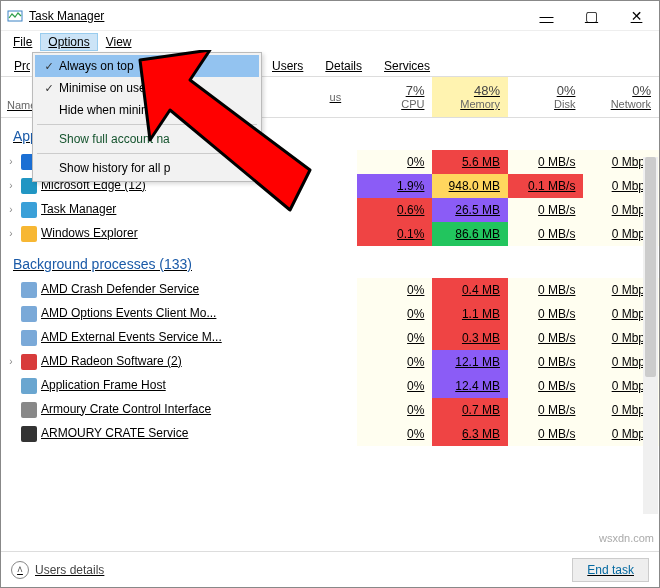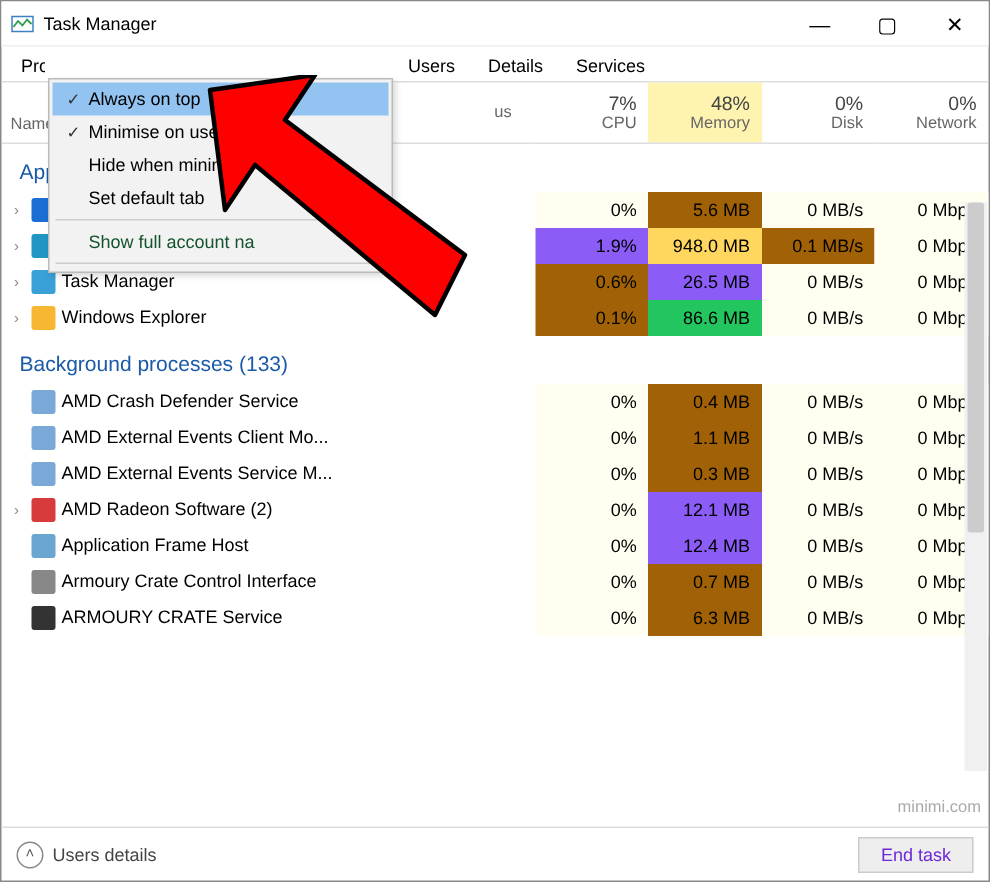--- a/index.html
+++ b/index.html
@@ -1,17 +1,17 @@
 <!DOCTYPE html>
 <html><head>
 <meta charset="utf-8">
 <style>
   * { box-sizing: border-box; }
   body { margin: 0; font-family: 'Segoe UI', Tahoma, sans-serif; font-size: 12px; color: #000; background: #fff; width: 660px; height: 588px; overflow: hidden; position: relative; }
-  .window { width: 660px; height: 588px; border: 1px solid #888; display: flex; flex-direction: column; background: #fff; }
+  .window { width: 660px; height: 588px; border: 1px solid #888; display: flex; flex-direction: column; background: #fff; text-decoration: underline; }
   .titlebar { height: 30px; display: flex; align-items: center; background: #fff; border-bottom: 1px solid #eee; }
   .titlebar .icon { width: 16px; height: 16px; margin: 0 6px; }
   .titlebar .title { flex: 1; font-size: 12px; }
   .win-btns { display: flex; }
   .win-btn { width: 45px; height: 30px; display: flex; align-items: center; justify-content: center; font-size: 14px; font-family: sans-serif; }
   .menubar { height: 22px; display: flex; align-items: center; padding: 0 4px; font-size: 12px; }
   .menu-item { padding: 2px 8px; }
   .menu-item.open { background: #cce4f7; border: 1px solid #99ccee; padding: 1px 7px; }
   .tabs-row { height: 24px; display: flex; align-items: flex-end; padding: 0 2px; border-bottom: 1px solid #ddd; position: relative; }
   .tab { padding: 3px 10px; font-size: 12px; border: 1px solid transparent; border-bottom: none; }
@@ -22,28 +22,28 @@
   .header-row td.name-col { text-align: left; vertical-align: bottom; padding-left: 6px; }
   .header-row .pct { color: #444; font-size: 13px; display: block; }
   .header-row.heated td.mem-col { background: #fff3b0; margin-left: 16px; }
   .group-row td { color: #1a5aa8; font-size: 14px; padding: 10px 6px 6px 12px; }
   .proc-row td { padding: 4px 8px; font-size: 12px; height: 24px; }
   .proc-row td.num { text-align: right; width: 70px; }
   .proc-row td.name-cell { padding-left: 4px; }
   .exp { display: inline-block; width: 12px; color: #888; font-size: 10px; text-align: center; }
   .app-icon { display: inline-block; width: 16px; height: 16px; vertical-align: middle; margin: 0 4px; border-radius: 2px; }
   .heat-0 { background: #fffef0; }
-  .heat-1 { background: #a16207; }
+  .heat-1 { background: #ef4444; }
   .heat-2 { background: #8b5cf6; }
   .heat-3 { background: #22c55e; }
   .heat-4 { background: #ffd65e; }
   .footer { height: 36px; border-top: 1px solid #ddd; display: flex; align-items: center; padding: 0 10px; justify-content: space-between; }
   .fewer { display: flex; align-items: center; gap: 6px; color: #444; font-size: 12px; }
   .circle { width: 18px; height: 18px; border: 1px solid #888; border-radius: 50%; display: flex; align-items: center; justify-content: center; font-size: 10px; color: #555; }
-  .end-btn { padding: 4px 14px; border: 1px solid #ccc; background: #eee; color: #6d28d9; font-size: 12px; }
+  .end-btn { padding: 4px 14px; border: 1px solid #ccc; background: #eee; color: #0369a1; font-size: 12px; }
   .dropdown { position: absolute; left: 32px; top: 52px; width: 230px; background: #f2f2f2; border: 1px solid #bbb; box-shadow: 2px 2px 4px rgba(0,0,0,0.15); z-index: 10; font-size: 12px; padding: 2px; }
   .dd-item { display: flex; align-items: center; height: 22px; padding: 0 6px 0 4px; position: relative; }
   .dd-item.sel { background: #93c3f0; }
   .dd-check { width: 20px; text-align: center; color: #333; font-size: 11px; }
   .dd-sub { margin-left: auto; color: #555; font-size: 10px; }
   .dd-sep { height: 1px; background: #ccc; margin: 3px 2px; }
   .dd-dis { color: #14532d; }
   .arrow-overlay { position: absolute; left: 130px; top: 50px; z-index: 20; pointer-events: none; }
   .watermark { position: absolute; right: 6px; bottom: 44px; font-size: 11px; color: #aaa; z-index: 5; font-family: Arial, sans-serif; }
   .scroll-track { position: absolute; right: 1px; top: 80px; width: 15px; bottom: 37px; background: #f0f0f0; }
@@ -62,20 +62,25 @@
         </svg>
     </span>
     <span class="title">Task Manager</span>
     <div class="win-btns">
       <div class="win-btn">—</div>
       <div class="win-btn">▢</div>
       <div class="win-btn">✕</div>
     </div>
   </div>
 
+  <div class="menubar">
+    <div class="menu-item">File</div>
+    <div class="menu-item open">Options</div>
+    <div class="menu-item">View</div>
+  </div>
 
   <div class="tabs-row">
     <div class="tab partial">Proc</div>
     <div style="width:230px"></div>
     <div class="tab">Users</div>
     <div class="tab">Details</div>
     <div class="tab">Services</div>
   </div>
 
   <div class="content">
@@ -135,21 +140,21 @@
         <tbody id="bg-body">
           <tr class="proc-row">
             <td class="name-cell"><span class="exp"></span><span class="app-icon" style="background:#7aa9d8"></span><span>AMD Crash Defender Service</span></td>
             <td></td>
             <td class="num heat-0">0%</td>
             <td class="num heat-1">0.4 MB</td>
             <td class="num heat-0">0 MB/s</td>
             <td class="num heat-0">0 Mbps</td>
           </tr>
           <tr class="proc-row">
-            <td class="name-cell"><span class="exp"></span><span class="app-icon" style="background:#7aa9d8"></span><span>AMD External Events Client Mo...</span></td>
+            <td class="name-cell"><span class="exp"></span><span class="app-icon" style="background:#7aa9d8"></span><span>AMD Options Events Client Mo...</span></td>
             <td></td>
             <td class="num heat-0">0%</td>
             <td class="num heat-1">1.1 MB</td>
             <td class="num heat-0">0 MB/s</td>
             <td class="num heat-0">0 Mbps</td>
           </tr>
           <tr class="proc-row">
             <td class="name-cell"><span class="exp"></span><span class="app-icon" style="background:#7aa9d8"></span><span>AMD External Events Service M...</span></td>
             <td></td>
             <td class="num heat-0">0%</td>
@@ -212,32 +217,31 @@
     <span>Always on top</span>
   </div>
   <div class="dd-item">
     <span class="dd-check">✓</span>
     <span>Minimise on use</span>
   </div>
   <div class="dd-item">
     <span class="dd-check"></span>
     <span>Hide when minimi</span>
   </div>
-  <div class="dd-item">
-    <span class="dd-check"></span>
-    <span>Set default tab</span>
-    <span class="dd-sub">▶</span>
-  </div>
   <div class="dd-sep"></div>
   <div class="dd-item dd-dis">
     <span class="dd-check"></span>
     <span>Show full account na</span>
   </div>
   <div class="dd-sep"></div>
+  <div class="dd-item">
+    <span class="dd-check"></span>
+    <span>Show history for all p</span>
+  </div>
 </div>
 
 <div class="arrow-overlay">
   <svg width="200" height="200" viewBox="0 0 200 200">
     <polygon points="10,10 80,0 60,30 180,120 160,160 40,60 20,90" fill="#ff0000" stroke="#000" stroke-width="3" stroke-linejoin="round"></polygon>
   </svg>
 </div>
 
-<div class="watermark">minimi.com</div>
+<div class="watermark">wsxdn.com</div>
 
 </body></html>

